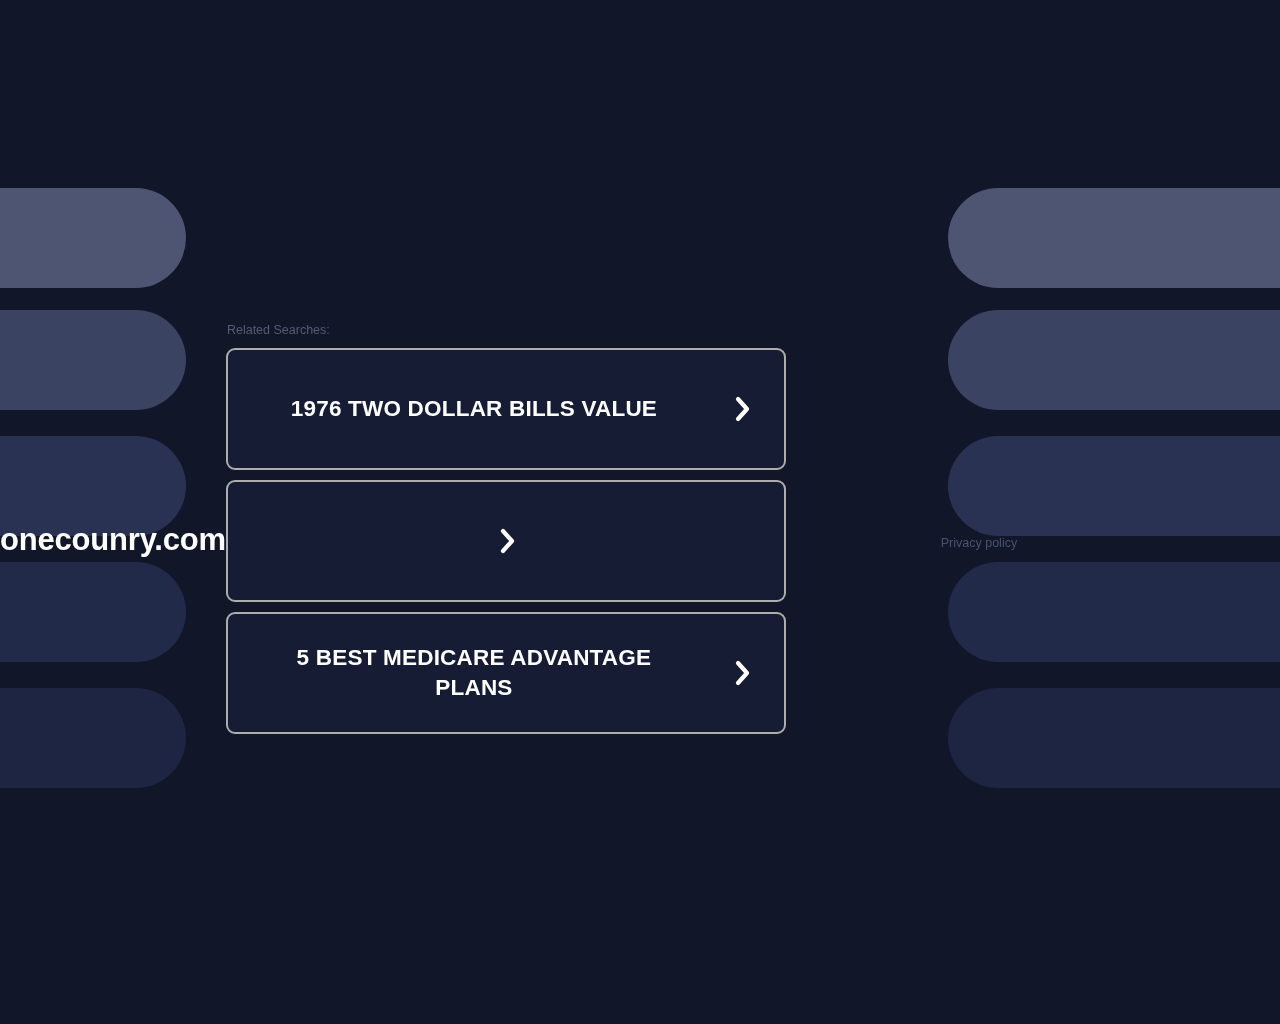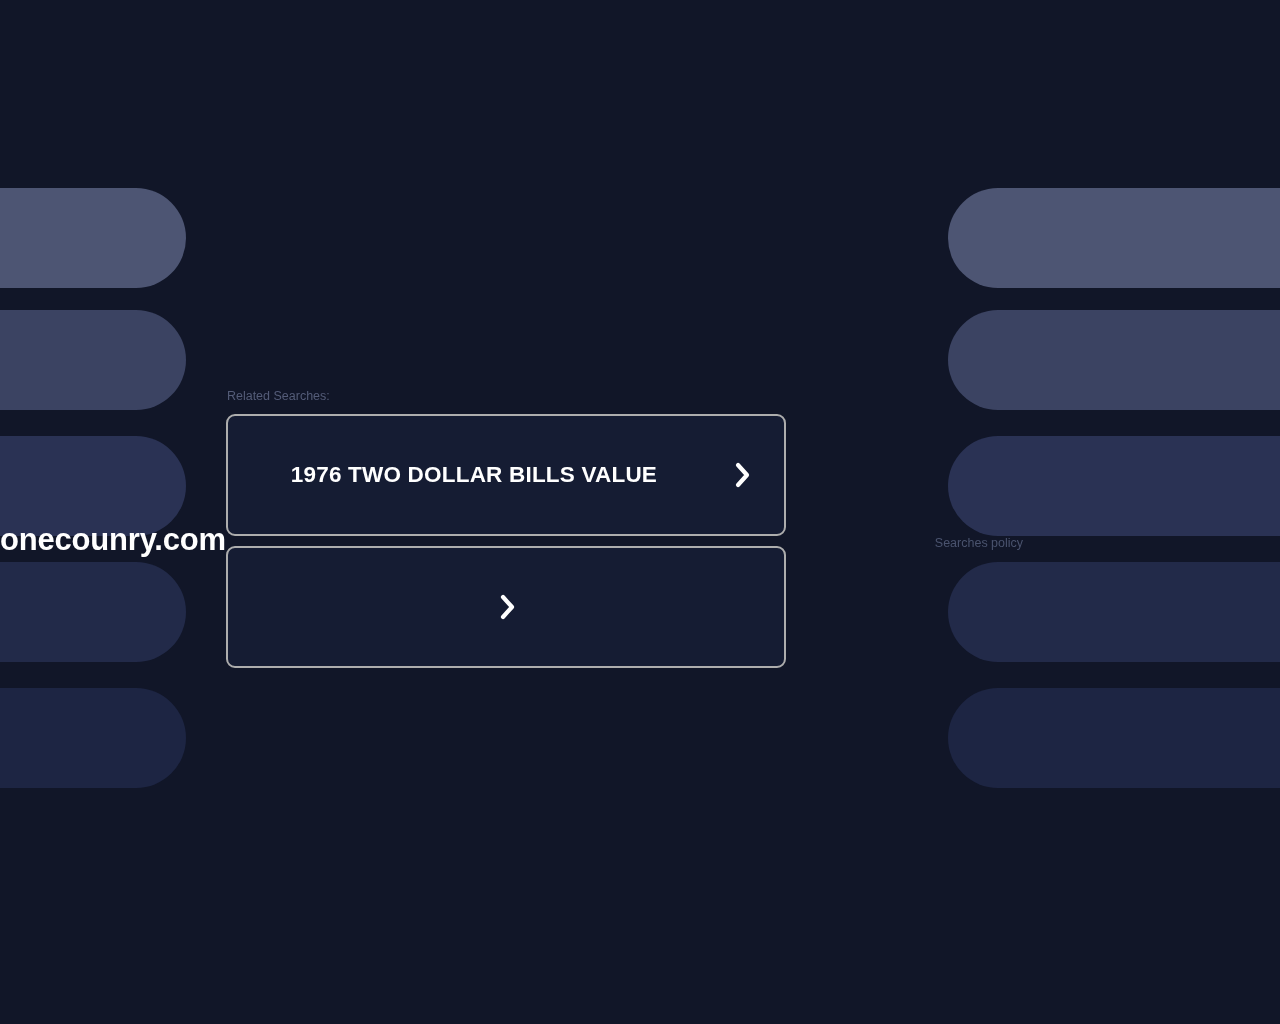--- a/index.html
+++ b/index.html
@@ -172,21 +172,29 @@
 
       <a class="search-item" href="#">
         <span class="chevron-icon">
           <svg width="16" height="26" viewBox="0 0 16 26" fill="none" aria-hidden="true">
             <path d="M3 3 L12 13 L3 23" stroke="#ffffff" stroke-width="4.2" stroke-linecap="round" stroke-linejoin="round"></path>
           </svg>
         </span>
       </a>
 
 
+      <a class="search-item" href="#">
+        <span class="search-item-label">5 BEST MEDICARE ADVANTAGE PLANS</span>
+        <span class="chevron-icon">
+          <svg width="16" height="26" viewBox="0 0 16 26" fill="none" aria-hidden="true">
+            <path d="M3 3 L12 13 L3 23" stroke="#ffffff" stroke-width="4.2" stroke-linecap="round" stroke-linejoin="round"></path>
+          </svg>
+        </span>
+      </a>
 
     </div>
   </div>
 
   <div class="footer">
-    <a class="privacy-link" href="#">Searches policy</a>
+    <a class="privacy-link" href="#">Privacy policy</a>
   </div>
 
 </div>
 
 </body></html>

